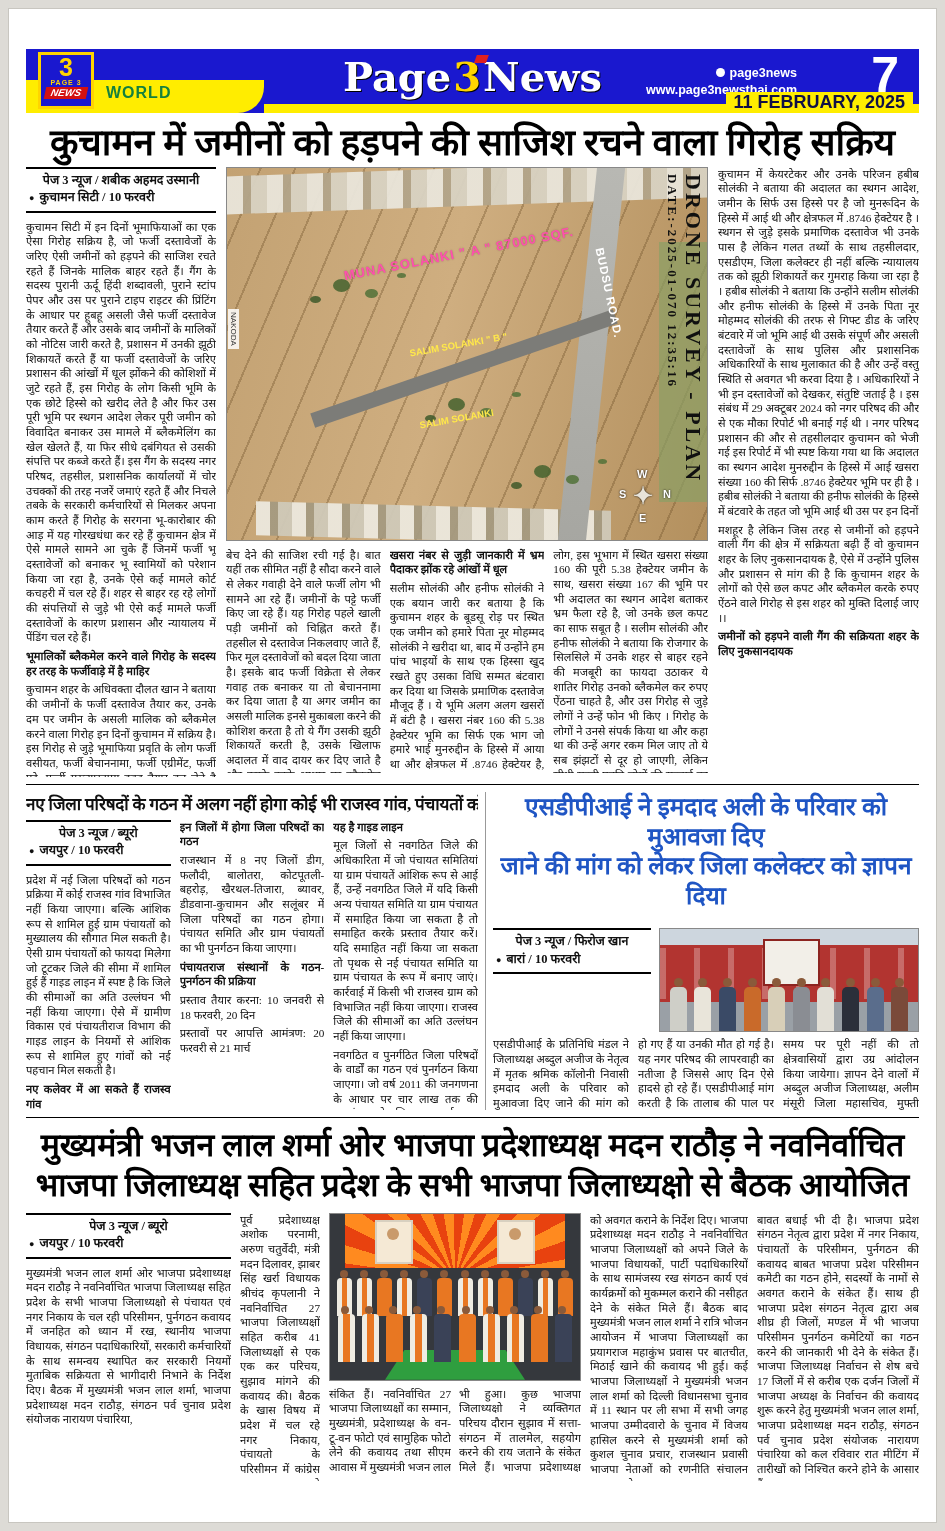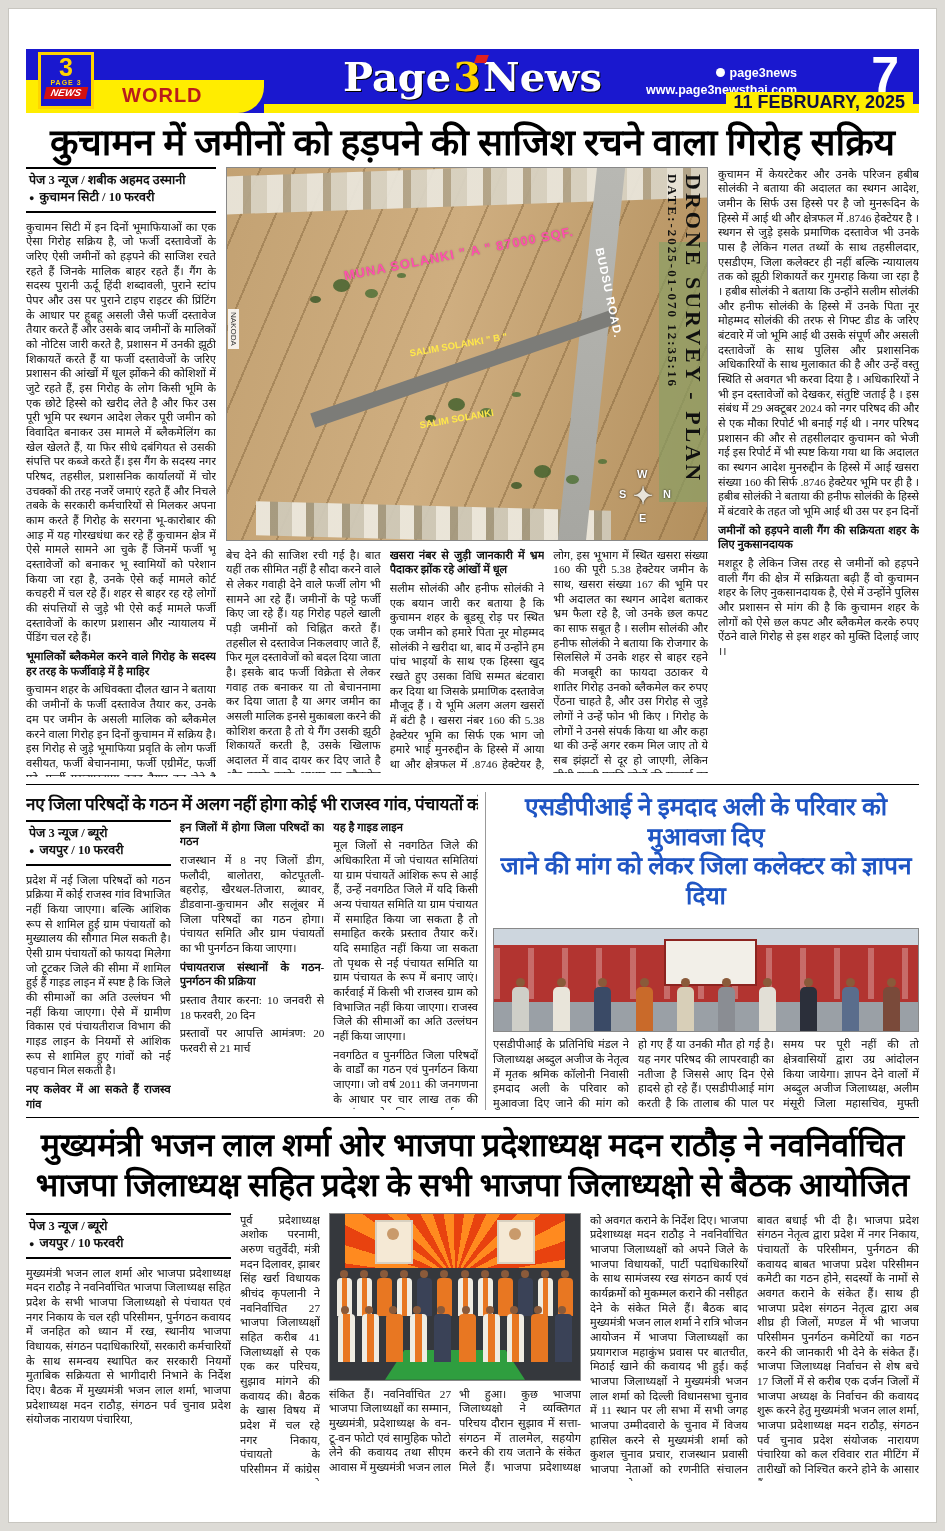--- a/index.html
+++ b/index.html
@@ -2,22 +2,22 @@
 <html><head>
 <meta charset="utf-8">
 <style>
   html,body{margin:0;padding:0;background:#dddbd6;}
   .page{width:929px;height:1515px;margin:8px auto;background:#ffffff;border:1px solid #c8c6c0;
         box-sizing:border-box;padding:40px 17px 10px;position:relative;overflow:hidden;
         font-family:"Liberation Serif","DejaVu Serif",serif;color:#111;}
   
   .header{position:relative;height:64px;background:#1a18cf;}
   .world-band{position:absolute;left:0;top:31px;width:238px;height:33px;background:#ffed00;border-radius:0 0 26px 0;}
-  .world{position:absolute;left:96px;top:4px;font-family:"Liberation Sans",sans-serif;font-weight:bold;
-         font-size:20px;color:#b91c1c;letter-spacing:1px;}
+  .world{position:absolute;left:80px;top:4px;font-family:"Liberation Sans",sans-serif;font-weight:bold;
+         font-size:16px;color:#15803d;letter-spacing:1px;}
   .bottom-strip{position:absolute;left:238px;right:0;bottom:0;height:9px;background:#ffed00;}
   .logo{position:absolute;left:12px;top:3px;width:56px;height:57px;background:#1a18cf;border:3px solid #ffd400;
         box-sizing:border-box;text-align:center;font-family:"Liberation Sans",sans-serif;}
   .logo3{font-size:25px;font-weight:bold;color:#ffd400;line-height:24px;}
   .logop{font-size:7px;font-weight:bold;color:#ffd400;letter-spacing:1px;}
   .logon{font-size:10px;font-weight:bold;font-style:italic;color:#fff;background:#d41111;transform:skewX(-12deg);
          margin:1px 4px 0;line-height:12px;}
   .masthead{position:absolute;left:50%;top:4px;transform:translateX(-50%);white-space:nowrap;
             font-family:"DejaVu Serif",serif;font-weight:bold;font-size:40px;color:#fff;
             text-shadow:1px 1px 0 #000;}
@@ -31,21 +31,21 @@
   .date-box{position:absolute;right:6px;bottom:0;height:21px;background:#ffed00;padding:0 8px;display:flex;align-items:center;
             font-family:"Liberation Sans",sans-serif;font-weight:bold;font-size:18px;color:#101045;}
   
   .headline{margin:8px 0 2px;font-size:37px;line-height:1.18;font-weight:bold;text-align:center;color:#000;}
   .subhead{background:#ffed00;font-size:22px;font-weight:bold;text-align:center;padding:5px 6px;margin:4px 0 8px;line-height:1.25;}
   
   .txt{font-size:11.2px;line-height:1.31;text-align:justify;margin:0 0 4px;}
   .sub{font-weight:bold;}
   .byline-box{border-top:2.5px solid #000;border-bottom:2.5px solid #000;padding:3px 3px 4px;margin-bottom:7px;
               font-weight:bold;font-size:12.5px;line-height:1.4;}
-  .byline-name{text-align:left;}
+  .byline-name{text-align:center;}
   .bullet{font-size:9px;margin-right:5px;}
   .hrule{border-top:1.5px solid #000;margin:7px 0;}
   .vrule{width:1px;background:#999;margin:0 7px;}
   
   .lead{display:flex;gap:10px;height:610px;overflow:hidden;}
   .lead-left{width:190px;flex:none;overflow:hidden;}
   .lead-center{width:482px;flex:none;}
   .lead-right{flex:1;overflow:hidden;}
   .under{display:flex;gap:9px;margin-top:7px;height:225px;overflow:hidden;}
   .under>div{flex:1;overflow:hidden;}
@@ -202,22 +202,22 @@
         </div>
         <div>
           <p class="txt">लोग, इस भूभाग में स्थित खसरा संख्या 160 की पूरी 5.38 हेक्टेयर जमीन के साथ, खसरा संख्या 167 की भूमि पर भी अदालत का स्थगन आदेश बताकर भ्रम फैला रहे है, जो उनके छल कपट का साफ सबूत है । सलीम सोलंकी और हनीफ सोलंकी ने बताया कि रोजगार के सिलसिले में उनके शहर से बाहर रहने की मजबूरी का फायदा उठाकर ये शातिर गिरोह उनको ब्लैकमेल कर रुपए ऐंठना चाहते है, और उस गिरोह से जुड़े लोगों ने उन्हें फोन भी किए । गिरोह के लोगों ने उनसे संपर्क किया था और कहा था की उन्हें अगर रकम मिल जाए तो ये सब झंझटों से दूर हो जाएगी, लेकिन सीधी सच्ची प्रवृति लोगों की सच्चाई का जवाब नहीं दे पाने पर अब ओछी हरकतों पर उतर आए हैं और विवाद रहित उनकी जमीनों को बेवजह विवादित बनाकर ब्लैकमेल करने की साजिशों में जुटे है ।</p>
 
         </div>
       </div>
     </div>
 
     <div class="lead-right">
       <p class="txt">कुचामन में केयरटेकर और उनके परिजन हबीब सोलंकी ने बताया की अदालत का स्थगन आदेश, जमीन के सिर्फ उस हिस्से पर है जो मुनरूदिन के हिस्से में आई थी और क्षेत्रफल में .8746 हेक्टेयर है । स्थगन से जुड़े इसके प्रमाणिक दस्तावेज भी उनके पास है लेकिन गलत तथ्यों के साथ तहसीलदार, एसडीएम, जिला कलेक्टर ही नहीं बल्कि न्यायालय तक को झूठी शिकायतें कर गुमराह किया जा रहा है । हबीब सोलंकी ने बताया कि उन्होंने सलीम सोलंकी और हनीफ सोलंकी के हिस्से में उनके पिता नूर मोहम्मद सोलंकी की तरफ से गिफ्ट डीड के जरिए बंटवारे में जो भूमि आई थी उसके संपूर्ण और असली दस्तावेजों के साथ पुलिस और प्रशासनिक अधिकारियों के साथ मुलाकात की है और उन्हें वस्तु स्थिति से अवगत भी करवा दिया है । अधिकारियों ने भी इन दस्तावेजों को देखकर, संतुष्टि जताई है । इस संबंध में 29 अक्टूबर 2024 को नगर परिषद की और से एक मौका रिपोर्ट भी बनाई गई थी । नगर परिषद प्रशासन की और से तहसीलदार कुचामन को भेजी गई इस रिपोर्ट में भी स्पष्ट किया गया था कि अदालत का स्थगन आदेश मुनरुद्दीन के हिस्से में आई खसरा संख्या 160 की सिर्फ .8746 हेक्टेयर भूमि पर ही है । हबीब सोलंकी ने बताया की हनीफ सोलंकी के हिस्से में बंटवारे के तहत जो भूमि आई थी उस पर इन दिनों</p>
+      <p class="txt">मशहूर है लेकिन जिस तरह से जमीनों को हड़पने वाली गैंग की क्षेत्र में सक्रियता बढ़ी हैं वो कुचामन शहर के लिए नुकसानदायक है, ऐसे में उन्होंने पुलिस और प्रशासन से मांग की है कि कुचामन शहर के लोगों को ऐसे छल कपट और ब्लैकमेल करके रुपए ऐंठने वाले गिरोह से इस शहर को मुक्ति दिलाई जाए ।।</p>
       <p class="txt sub">जमीनों को हड़पने वाली गैंग की सक्रियता शहर के लिए नुकसानदायक</p>
-      <p class="txt">मशहूर है लेकिन जिस तरह से जमीनों को हड़पने वाली गैंग की क्षेत्र में सक्रियता बढ़ी हैं वो कुचामन शहर के लिए नुकसानदायक है, ऐसे में उन्होंने पुलिस और प्रशासन से मांग की है कि कुचामन शहर के लोगों को ऐसे छल कपट और ब्लैकमेल करके रुपए ऐंठने वाले गिरोह से इस शहर को मुक्ति दिलाई जाए ।।</p>
     </div>
   </div>
 
   <div class="hrule"></div>
 
   <div class="middle">
 
     <div class="mid-left">
       <h2 class="mid-head">नए जिला परिषदों के गठन में अलग नहीं होगा कोई भी राजस्व गांव, पंचायतों को मिलेगी ये सौगात</h2>
       <div class="mid-body">
@@ -244,20 +244,26 @@
           <p class="txt">नवगठित व पुनर्गठित जिला परिषदों के वार्डों का गठन एवं पुनर्गठन किया जाएगा। जो वर्ष 2011 की जनगणना के आधार पर चार लाख तक की जनसंख्या के लिए 17 वार्ड तथा जिसकी जनसंख्या चार लाख से अधिक है, चार लाख से अधिक के प्रत्येक एक लाख या उसके भाग के लिए 17 की उक्त संख्या में दो की बढ़ोतरी की जाएगी।</p>
         </div>
       </div>
     </div>
 
     <div class="vrule"></div>
 
     <div class="mid-right">
       <h2 class="mid-head-blue"><span>एसडीपीआई ने इमदाद अली के परिवार को मुआवजा दिए</span><br><span>जाने की मांग को लेकर जिला कलेक्टर को ज्ञापन दिया</span></h2>
       <div class="sdpi-top">
+        <div class="sdpi-left">
+          <div class="byline-box">
+            <div class="byline-name">पेज 3 न्यूज / फिरोज खान</div>
+            <div><span class="bullet">●</span><span>बारां / 10 फरवरी</span></div>
+          </div>
+        </div>
         <div class="photo-sdpi">
           <div class="sdpi-windows"></div>
           <div class="canopy"></div>
           <div class="crowd">
             <i class="pr"></i>
               <i class="pr"></i>
               <i class="pr"></i>
               <i class="pr"></i>
               <i class="pr"></i>
               <i class="pr"></i>

